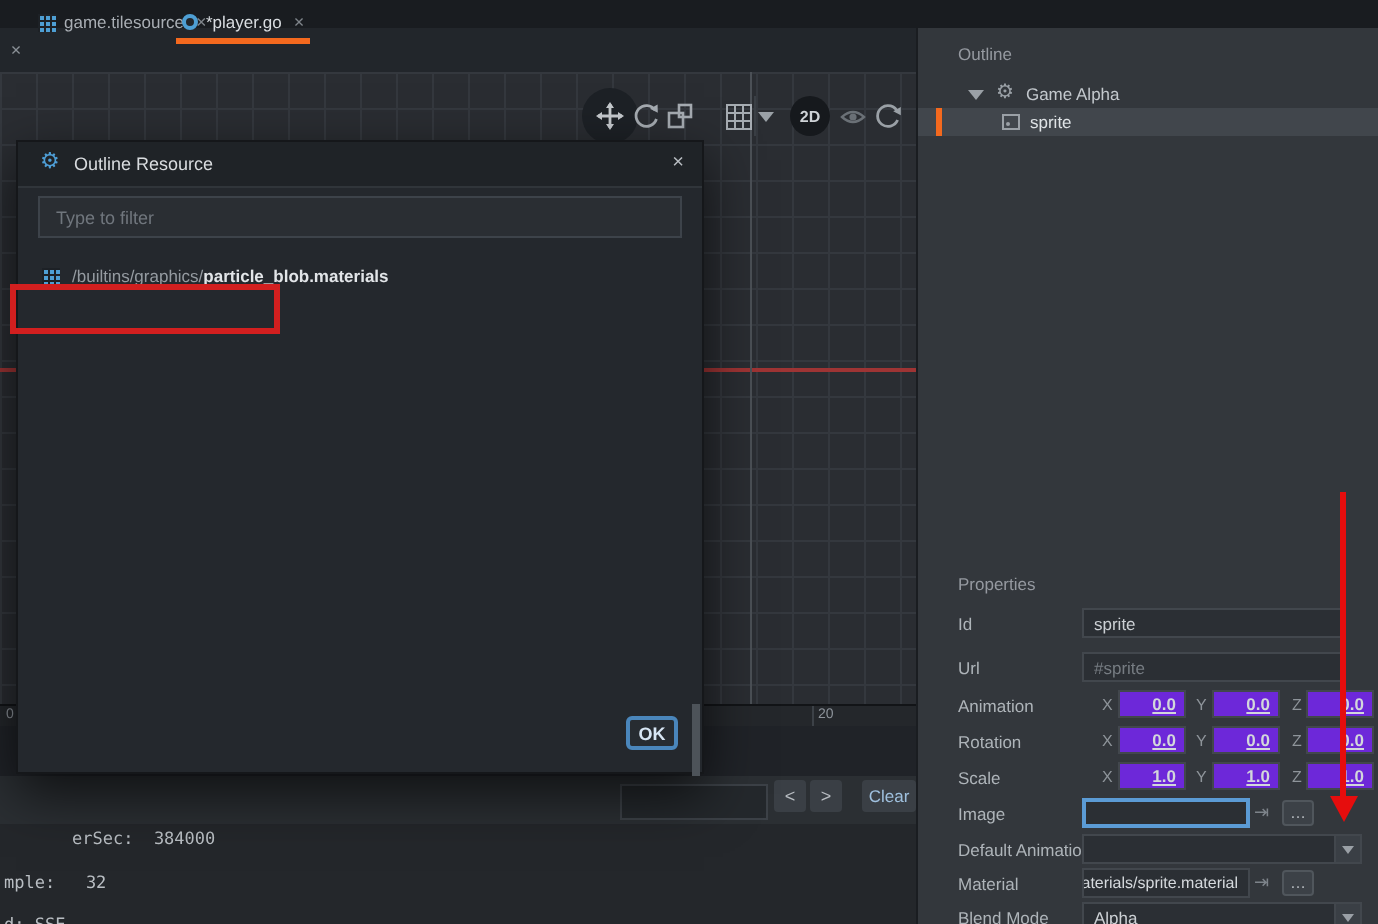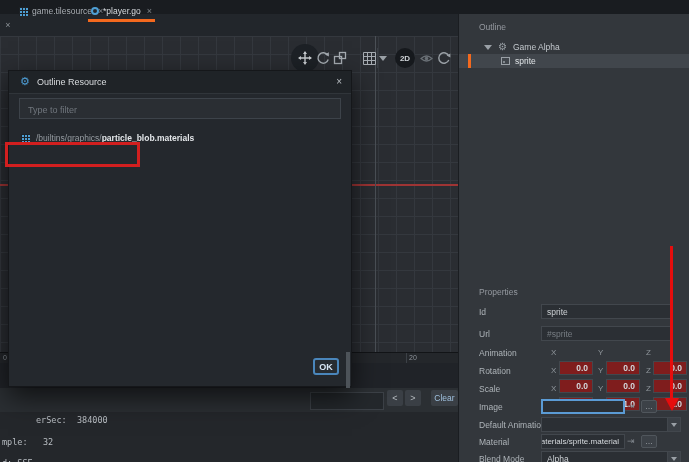--- a/index.html
+++ b/index.html
@@ -62,22 +62,22 @@
 
   .proprow{position:absolute;left:0;width:231px;height:16px;}
   .plbl{position:absolute;left:20px;top:3px;font-size:8.5px;color:#aeb4b9;white-space:nowrap;}
   .field{position:absolute;top:0;height:15px;background:#2b2f34;border:1px solid #42474d;box-sizing:border-box;
          font-size:8.5px;color:#ccd0d4;display:flex;align-items:center;padding:0 5px;}
   .field input{width:100%;background:transparent;border:none;outline:none;color:#ccd0d4;
          font-family:"Liberation Sans",sans-serif;font-size:8.5px;padding:0;}
   .field input::placeholder{color:#767c82;}
   .stdfield{left:82px;width:132px;}
   .axlbl{position:absolute;top:3px;font-size:8px;color:#8e949a;}
-  .numfield{position:absolute;top:16px;height:14px;background:#7f1d1d;border:1px solid #42474d;box-sizing:border-box;
-         font-size:8.5px;font-weight:bold;color:#d3d7db;display:flex;align-items:center;justify-content:flex-end;padding:0 4px;}
+  .numfield{position:absolute;top:0;height:14px;background:#6d28d9;border:1px solid #42474d;box-sizing:border-box;
+         font-size:8.5px;font-weight:bold;color:#d3d7db;display:flex;align-items:center;justify-content:flex-end;padding:0 4px;text-decoration:underline;}
   .resfield{left:82px;width:84px;}
   .focusblue{border:2px solid #5b9bd5;}
   .jumpicon{position:absolute;left:168px;top:2px;font-size:9px;color:#7d838a;}
   .dotsbtn{position:absolute;left:182px;top:1px;width:16px;height:13px;background:#3c4147;border:1px solid #50565c;
          box-sizing:border-box;border-radius:2px;color:#b8bdc2;font-size:8px;display:flex;align-items:center;justify-content:center;}
   .ddfield{left:82px;width:140px;}
   .ddbtn{position:absolute;left:208px;top:0px;width:14px;height:15px;background:#3a3f45;border:1px solid #42474d;
          box-sizing:border-box;display:flex;align-items:center;justify-content:center;}
   .ddbtn .caret{border-left-width:3px;border-right-width:3px;border-top-width:4px;}
   .matline{justify-content:flex-end;font-size:8px;white-space:nowrap;overflow:hidden;color:#d5d9dd;}

